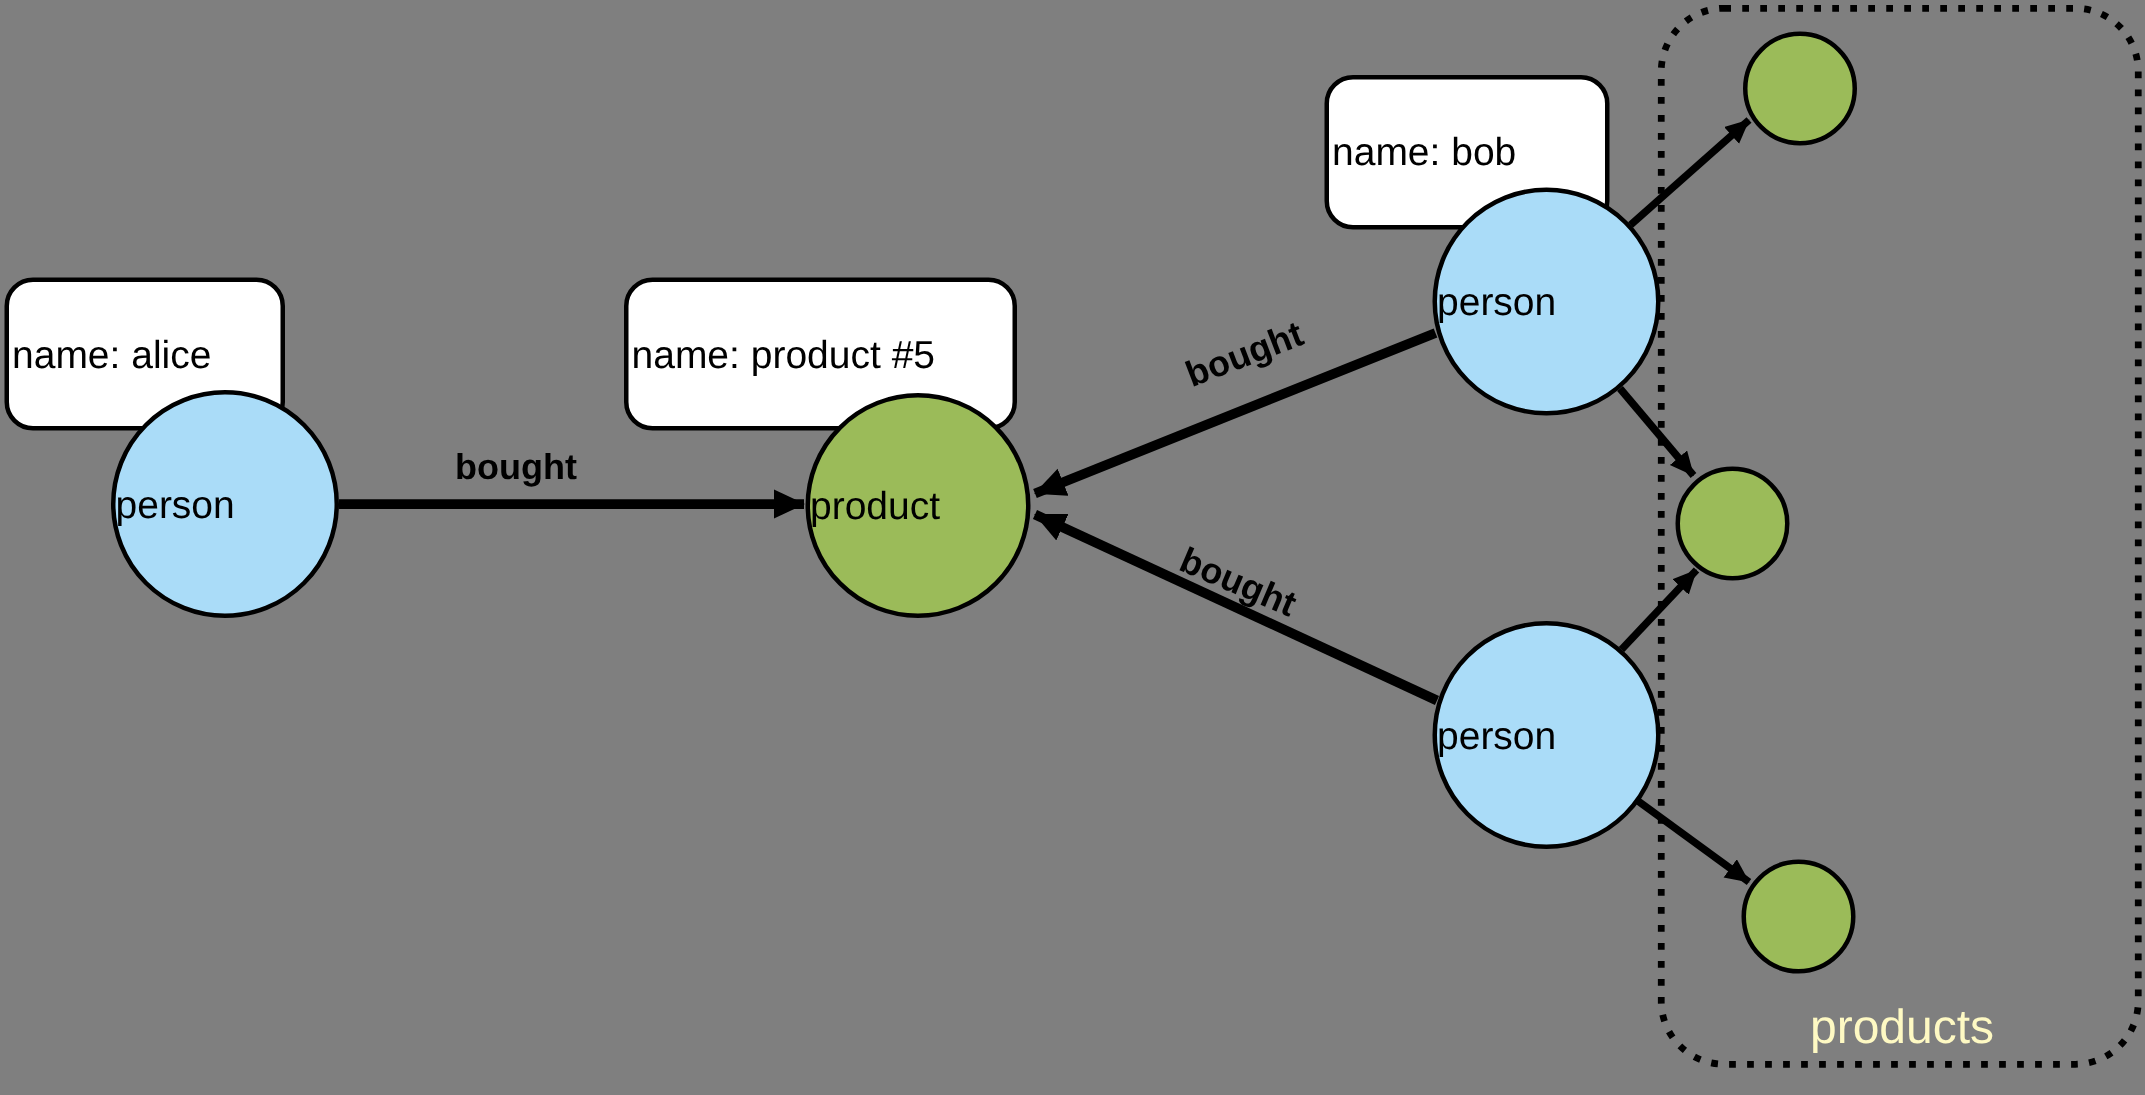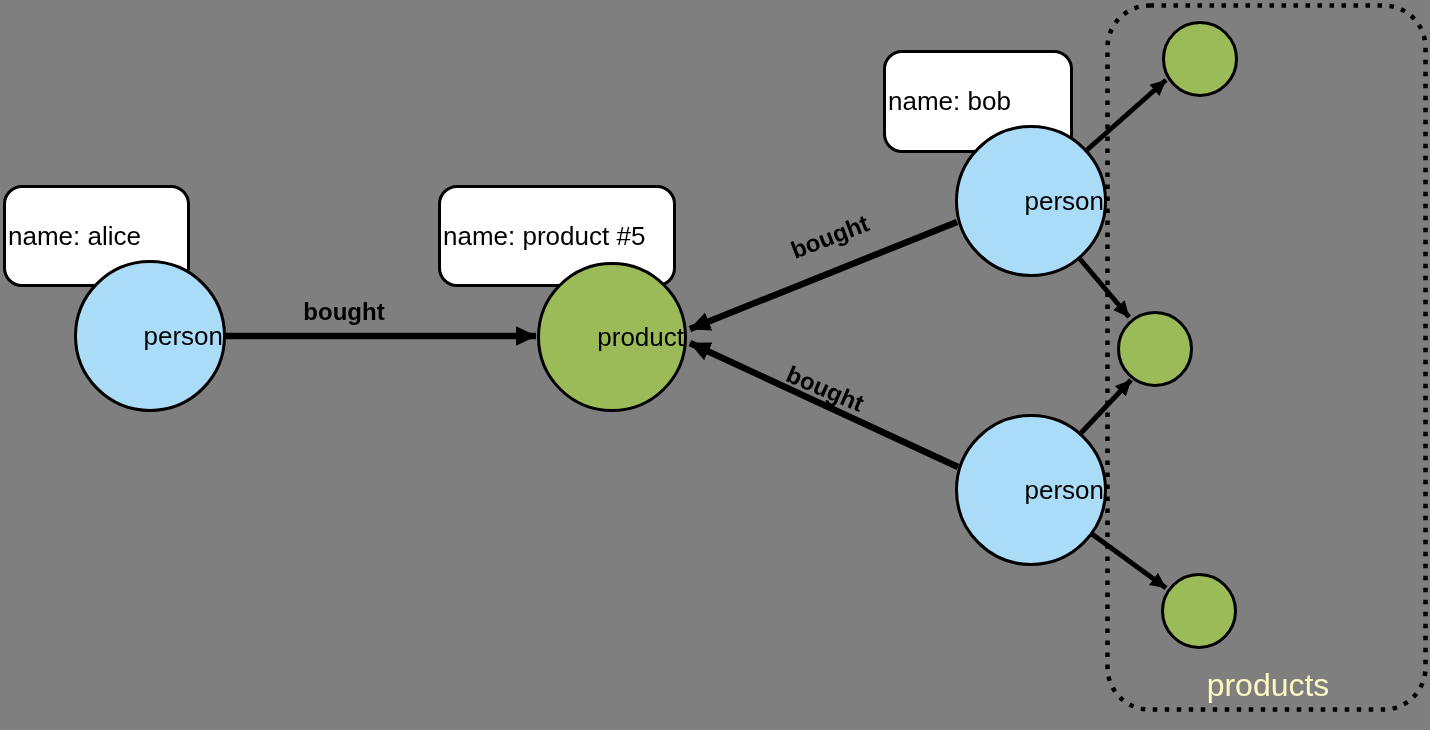--- a/index.html
+++ b/index.html
@@ -28,21 +28,21 @@
     position: absolute;
     left: 0; top: 0;
     z-index: 2;
   }
   .node {
     position: absolute;
     border: 3.5px solid var(--line, #000);
     border-radius: 50%;
     display: flex;
     align-items: center;
-    justify-content: flex-end;
+    justify-content: flex-start;
     font-size: 26px;
     color: #000;
     z-index: 3;
   }
   .node.person { background: var(--person-fill, #aadcf8); }
   .node.product { background: var(--product-fill, #9bbb59); }
   .edge-label {
     position: absolute;
     font-size: 24px;
     font-weight: bold;
@@ -59,21 +59,21 @@
   }
 </style>
 </head>
 <body>
 
 <div class="canvas">
 
   <div class="prop-box" style="left:3px; top:185px; width:187px; height:102px;align-items:center;">
     <span>name: alice</span>
   </div>
-  <div class="prop-box" style="left:438px; top:185px; width:238px; height:102px;">
+  <div class="prop-box" style="left:416px; top:185px; width:262px; height:102px;">
     <span>name: product #5</span>
   </div>
   <div class="prop-box" style="left:883px; top:50px; width:190px; height:103px;">
     <span>name: bob</span>
   </div>
 
   <svg class="edges" width="1430" height="730" viewBox="0 0 1430 730">
     <defs>
       <marker id="ah" markerUnits="strokeWidth" markerWidth="3.4" markerHeight="3.2" refX="3.1" refY="1.5" orient="auto">
         <path d="M0,0 L3.2,1.5 L0,3 z" fill="#000"></path>

